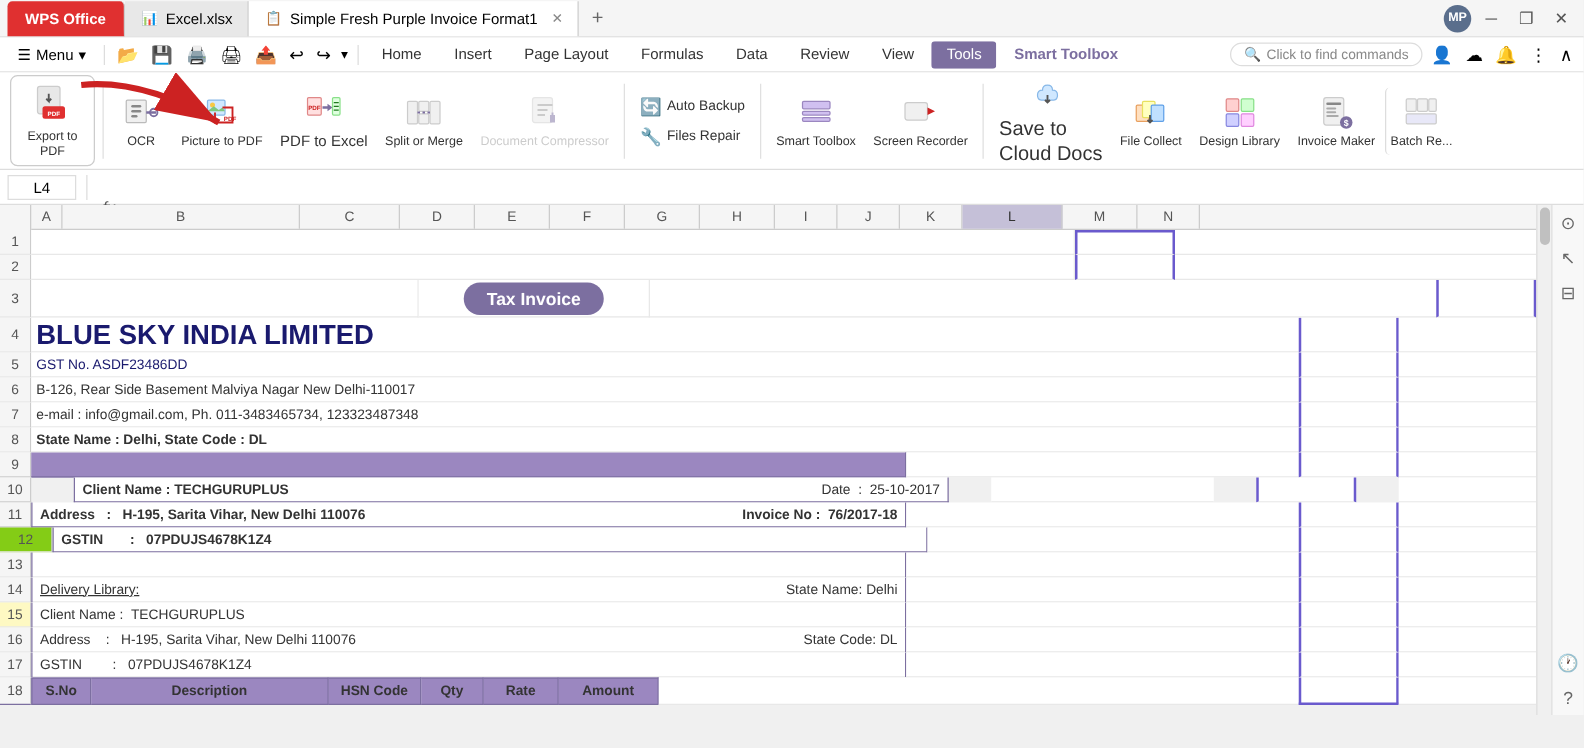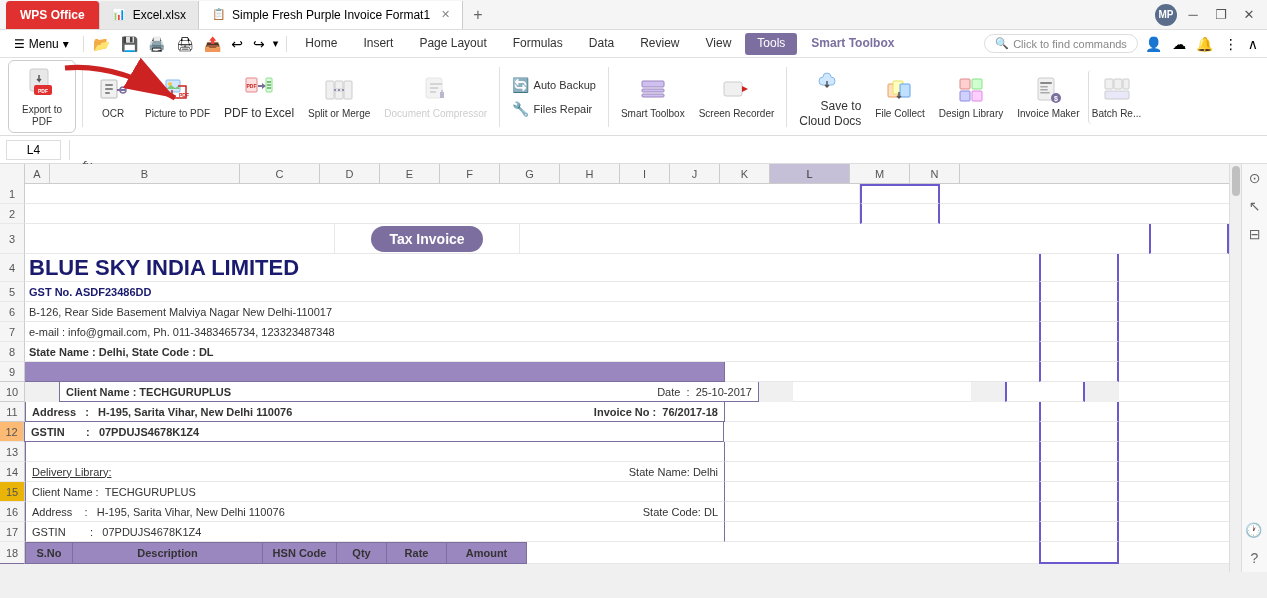--- a/index.html
+++ b/index.html
@@ -243,21 +243,21 @@
 
   <div class="tool-divider"></div>
 
   <div class="tool-btn">
     <div style="width:32px;height:32px;display:flex;align-items:center;justify-content:center;">
       <svg width="28" height="28" viewBox="0 0 28 28">
         <path d="M6 18 Q3 18 3 14 Q3 10 7 10 Q7 6 11 6 Q15 6 15 10 Q19 10 19 14 Q19 18 16 18 Z" fill="#d0e8ff" stroke="#88b8e8" stroke-width="1"></path>
         <path d="M11 14 L11 20 M9 18 L11 20 L13 18" stroke="#555" stroke-width="1.5" fill="none"></path>
       </svg>
     </div>
-    <span style="font-size:12px;color:#333;text-align:right;line-height:1.2;">Save to<br>Cloud Docs</span>
+    <span style="font-size:16px;color:#333;text-align:left;line-height:1.2;">Save to<br>Cloud Docs</span>
   </div>
 
   <div class="tool-btn">
     <div style="width:32px;height:32px;display:flex;align-items:center;justify-content:center;">
       <svg width="28" height="28" viewBox="0 0 28 28">
         <rect x="2" y="8" width="10" height="13" rx="1" fill="#ffe0c0" stroke="#e8a060" stroke-width="1"></rect>
         <rect x="7" y="5" width="10" height="13" rx="1" fill="#ffffc0" stroke="#e8e060" stroke-width="1"></rect>
         <rect x="14" y="8" width="10" height="13" rx="1" fill="#c0e0ff" stroke="#60a0e8" stroke-width="1"></rect>
         <path d="M13 16 L13 22 M11 20 L13 22 L15 20" stroke="#555" stroke-width="1.5" fill="none"></path>
       </svg>
@@ -365,21 +365,21 @@
         <div style="flex:1;display:flex;align-items:center;padding:0 4px;border-bottom:1px solid #e8e8e8;background:white;overflow:visible;">
           <span style="font-size:22px;font-weight:bold;color:#1a1a6e;white-space:nowrap;">BLUE SKY INDIA LIMITED</span>
         </div>
         <div style="width:80px;border-bottom:1px solid #e8e8e8;border-right:2px solid #6a5acd;border-left:2px solid #6a5acd;background:white;"></div>
         <div style="width:110px;border-bottom:1px solid #e8e8e8;background:white;"></div>
       </div>
 
       <div style="display:flex;height:20px;">
         <div style="width:25px;display:flex;align-items:center;justify-content:center;font-size:11px;color:#555;border-bottom:1px solid #e8e8e8;border-right:1px solid #ccc;background:#f5f5f5;flex-shrink:0;">5</div>
         <div style="flex:1;display:flex;align-items:center;padding:0 4px;border-bottom:1px solid #e8e8e8;background:white;">
-          <span style="font-size:11px;font-weight:bold;color:#1a1a6e;">GST No. ASDF23486DD</span>
+          <span style="font-size:11px;font-weight:normal;color:#1a1a6e;">GST No. ASDF23486DD</span>
         </div>
         <div style="width:80px;border-bottom:1px solid #e8e8e8;border-right:2px solid #6a5acd;border-left:2px solid #6a5acd;background:white;"></div>
         <div style="width:110px;border-bottom:1px solid #e8e8e8;background:white;"></div>
       </div>
 
       <div style="display:flex;height:20px;">
         <div style="width:25px;display:flex;align-items:center;justify-content:center;font-size:11px;color:#555;border-bottom:1px solid #e8e8e8;border-right:1px solid #ccc;background:#f5f5f5;flex-shrink:0;">6</div>
         <div style="flex:1;display:flex;align-items:center;padding:0 4px;border-bottom:1px solid #e8e8e8;background:white;">
           <span style="font-size:11px;color:#333;">B-126, Rear Side Basement Malviya Nagar New Delhi-110017</span>
         </div>
@@ -429,21 +429,21 @@
         <div style="width:700px;display:flex;align-items:center;padding:0 6px;border-left:1px solid #7c6fa0;border-right:1px solid #7c6fa0;border-bottom:1px solid #7c6fa0;background:white;justify-content:space-between;">
           <span style="font-size:11px;font-weight:bold;color:#333;"><span>Address</span>&nbsp;&nbsp;&nbsp;<span>:</span>&nbsp;&nbsp;&nbsp;<span>H-195, Sarita Vihar, New Delhi 110076</span></span>
           <span style="font-size:11px;font-weight:bold;color:#333;"><span>Invoice No :</span>&nbsp;&nbsp;<span>76/2017-18</span></span>
         </div>
         <div style="flex:1;border-bottom:1px solid #e8e8e8;background:white;"></div>
         <div style="width:80px;border-bottom:1px solid #e8e8e8;border-right:2px solid #6a5acd;border-left:2px solid #6a5acd;background:white;"></div>
         <div style="width:110px;border-bottom:1px solid #e8e8e8;background:white;"></div>
       </div>
 
       <div style="display:flex;height:20px;">
-        <div style="width:24px;display:flex;align-items:center;justify-content:center;font-size:11px;color:#555;border-bottom:1px solid #e8e8e8;border-right:1px solid #ccc;background:#fdba74;flex-shrink:0;">12</div>
+        <div style="width:42px;display:flex;align-items:center;justify-content:center;font-size:11px;color:#555;border-bottom:1px solid #e8e8e8;border-right:1px solid #ccc;background:#84cc16;flex-shrink:0;">12</div>
         <div style="width:700px;display:flex;align-items:center;padding:0 6px;border-left:1px solid #7c6fa0;border-right:1px solid #7c6fa0;border-bottom:1px solid #7c6fa0;background:white;">
           <span style="font-size:11px;font-weight:bold;color:#333;"><span>GSTIN</span>&nbsp;&nbsp;&nbsp;&nbsp;&nbsp;&nbsp;&nbsp;<span>:</span>&nbsp;&nbsp;&nbsp;<span>07PDUJS4678K1Z4</span></span>
         </div>
         <div style="flex:1;border-bottom:1px solid #e8e8e8;background:white;"></div>
         <div style="width:80px;border-bottom:1px solid #e8e8e8;border-right:2px solid #6a5acd;border-left:2px solid #6a5acd;background:white;"></div>
         <div style="width:110px;border-bottom:1px solid #e8e8e8;background:white;"></div>
       </div>
 
       <div style="display:flex;height:20px;">
         <div style="width:25px;display:flex;align-items:center;justify-content:center;font-size:11px;color:#555;border-bottom:1px solid #e8e8e8;border-right:1px solid #ccc;background:#f5f5f5;flex-shrink:0;">13</div>
@@ -458,21 +458,21 @@
         <div style="width:700px;display:flex;align-items:center;padding:0 6px;border-left:1px solid #7c6fa0;border-right:1px solid #7c6fa0;border-bottom:1px solid #e8e8e8;background:white;justify-content:space-between;">
           <span style="font-size:11px;text-decoration:underline;color:#333;">Delivery Library:</span>
           <span style="font-size:11px;color:#333;">State Name: Delhi</span>
         </div>
         <div style="flex:1;border-bottom:1px solid #e8e8e8;background:white;"></div>
         <div style="width:80px;border-bottom:1px solid #e8e8e8;border-right:2px solid #6a5acd;border-left:2px solid #6a5acd;background:white;"></div>
         <div style="width:110px;border-bottom:1px solid #e8e8e8;background:white;"></div>
       </div>
 
       <div style="display:flex;height:20px;">
-        <div style="width:25px;display:flex;align-items:center;justify-content:center;font-size:11px;color:#555;border-bottom:1px solid #e8e8e8;border-right:1px solid #ccc;background:#eab308;flex-shrink:0;">15</div>
+        <div style="width:25px;display:flex;align-items:center;justify-content:center;font-size:11px;color:#555;border-bottom:1px solid #e8e8e8;border-right:1px solid #ccc;background:#fef9c3;flex-shrink:0;">15</div>
         <div style="width:700px;display:flex;align-items:center;padding:0 6px;border-left:1px solid #7c6fa0;border-right:1px solid #7c6fa0;border-bottom:1px solid #e8e8e8;background:white;">
           <span style="font-size:11px;color:#333;"><span>Client Name :</span>&nbsp;&nbsp;<span>TECHGURUPLUS</span></span>
         </div>
         <div style="flex:1;border-bottom:1px solid #e8e8e8;background:white;"></div>
         <div style="width:80px;border-bottom:1px solid #e8e8e8;border-right:2px solid #6a5acd;border-left:2px solid #6a5acd;background:white;"></div>
         <div style="width:110px;border-bottom:1px solid #e8e8e8;background:white;"></div>
       </div>
 
       <div style="display:flex;height:20px;text-align:right;">
         <div style="width:25px;display:flex;align-items:center;justify-content:center;font-size:11px;color:#555;border-bottom:1px solid #e8e8e8;border-right:1px solid #ccc;background:#f5f5f5;flex-shrink:0;">16</div>

